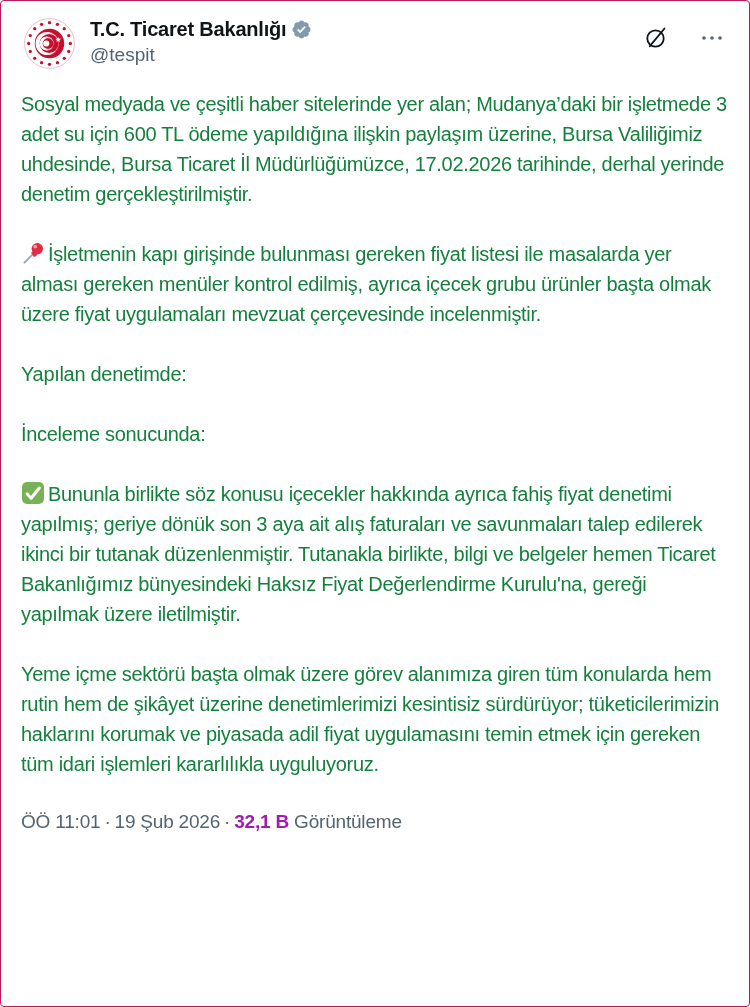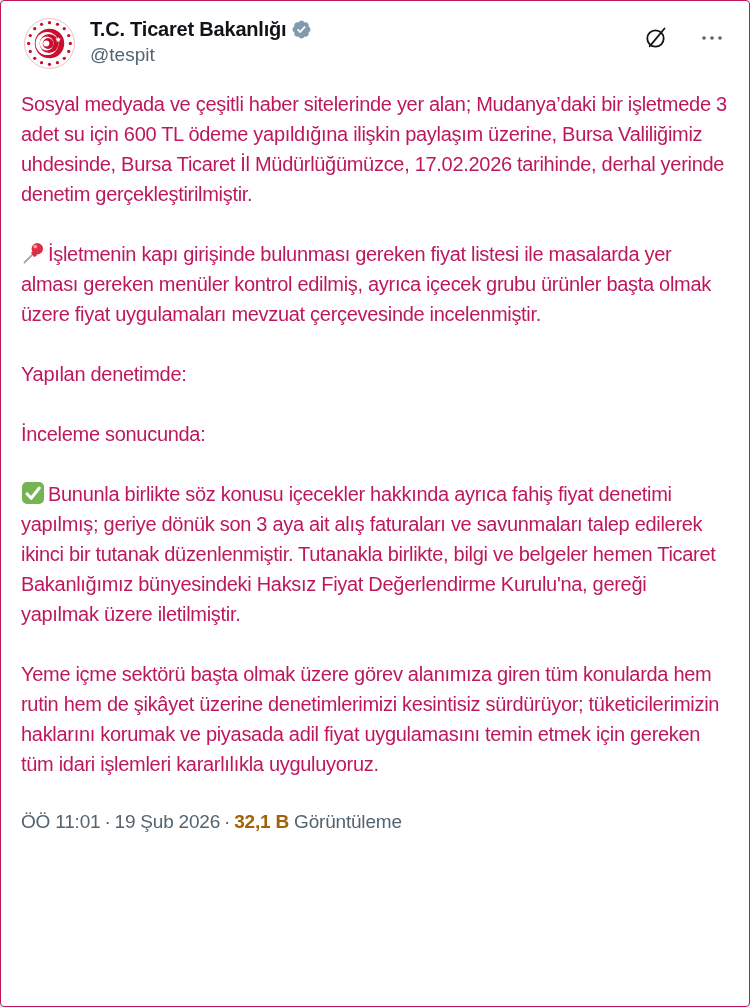--- a/index.html
+++ b/index.html
@@ -81,21 +81,21 @@
     display: inline-flex;
     align-items: center;
     justify-content: center;
   }
   
   .tweet-body {
     margin-top: 17px;
     font-size: 20px;
     line-height: 30px;
     letter-spacing: -0.3px;
-    color: #be185d;
+    color: #15803d;
   }
   .tweet-body p {
     margin: 0 0 30px 0;
   }
   .tweet-body p:last-child {
     margin-bottom: 32px;
   }
   .emoji {
     display: inline-block;
     width: 24px;
@@ -106,21 +106,21 @@
   
   .tweet-footer {
     font-size: 19px;
     color: #536471;
     letter-spacing: -0.2px;
     padding-bottom: 18px;
     white-space: nowrap;
   }
   .tweet-footer .views-count {
     font-weight: 700;
-    color: #a16207;
+    color: #a21caf;
   }
   .sep { padding: 0 4px; }
 </style>
 </head>
 <body>
 
 <div class="tweet-card">
 
   <div class="tweet-header">
 

